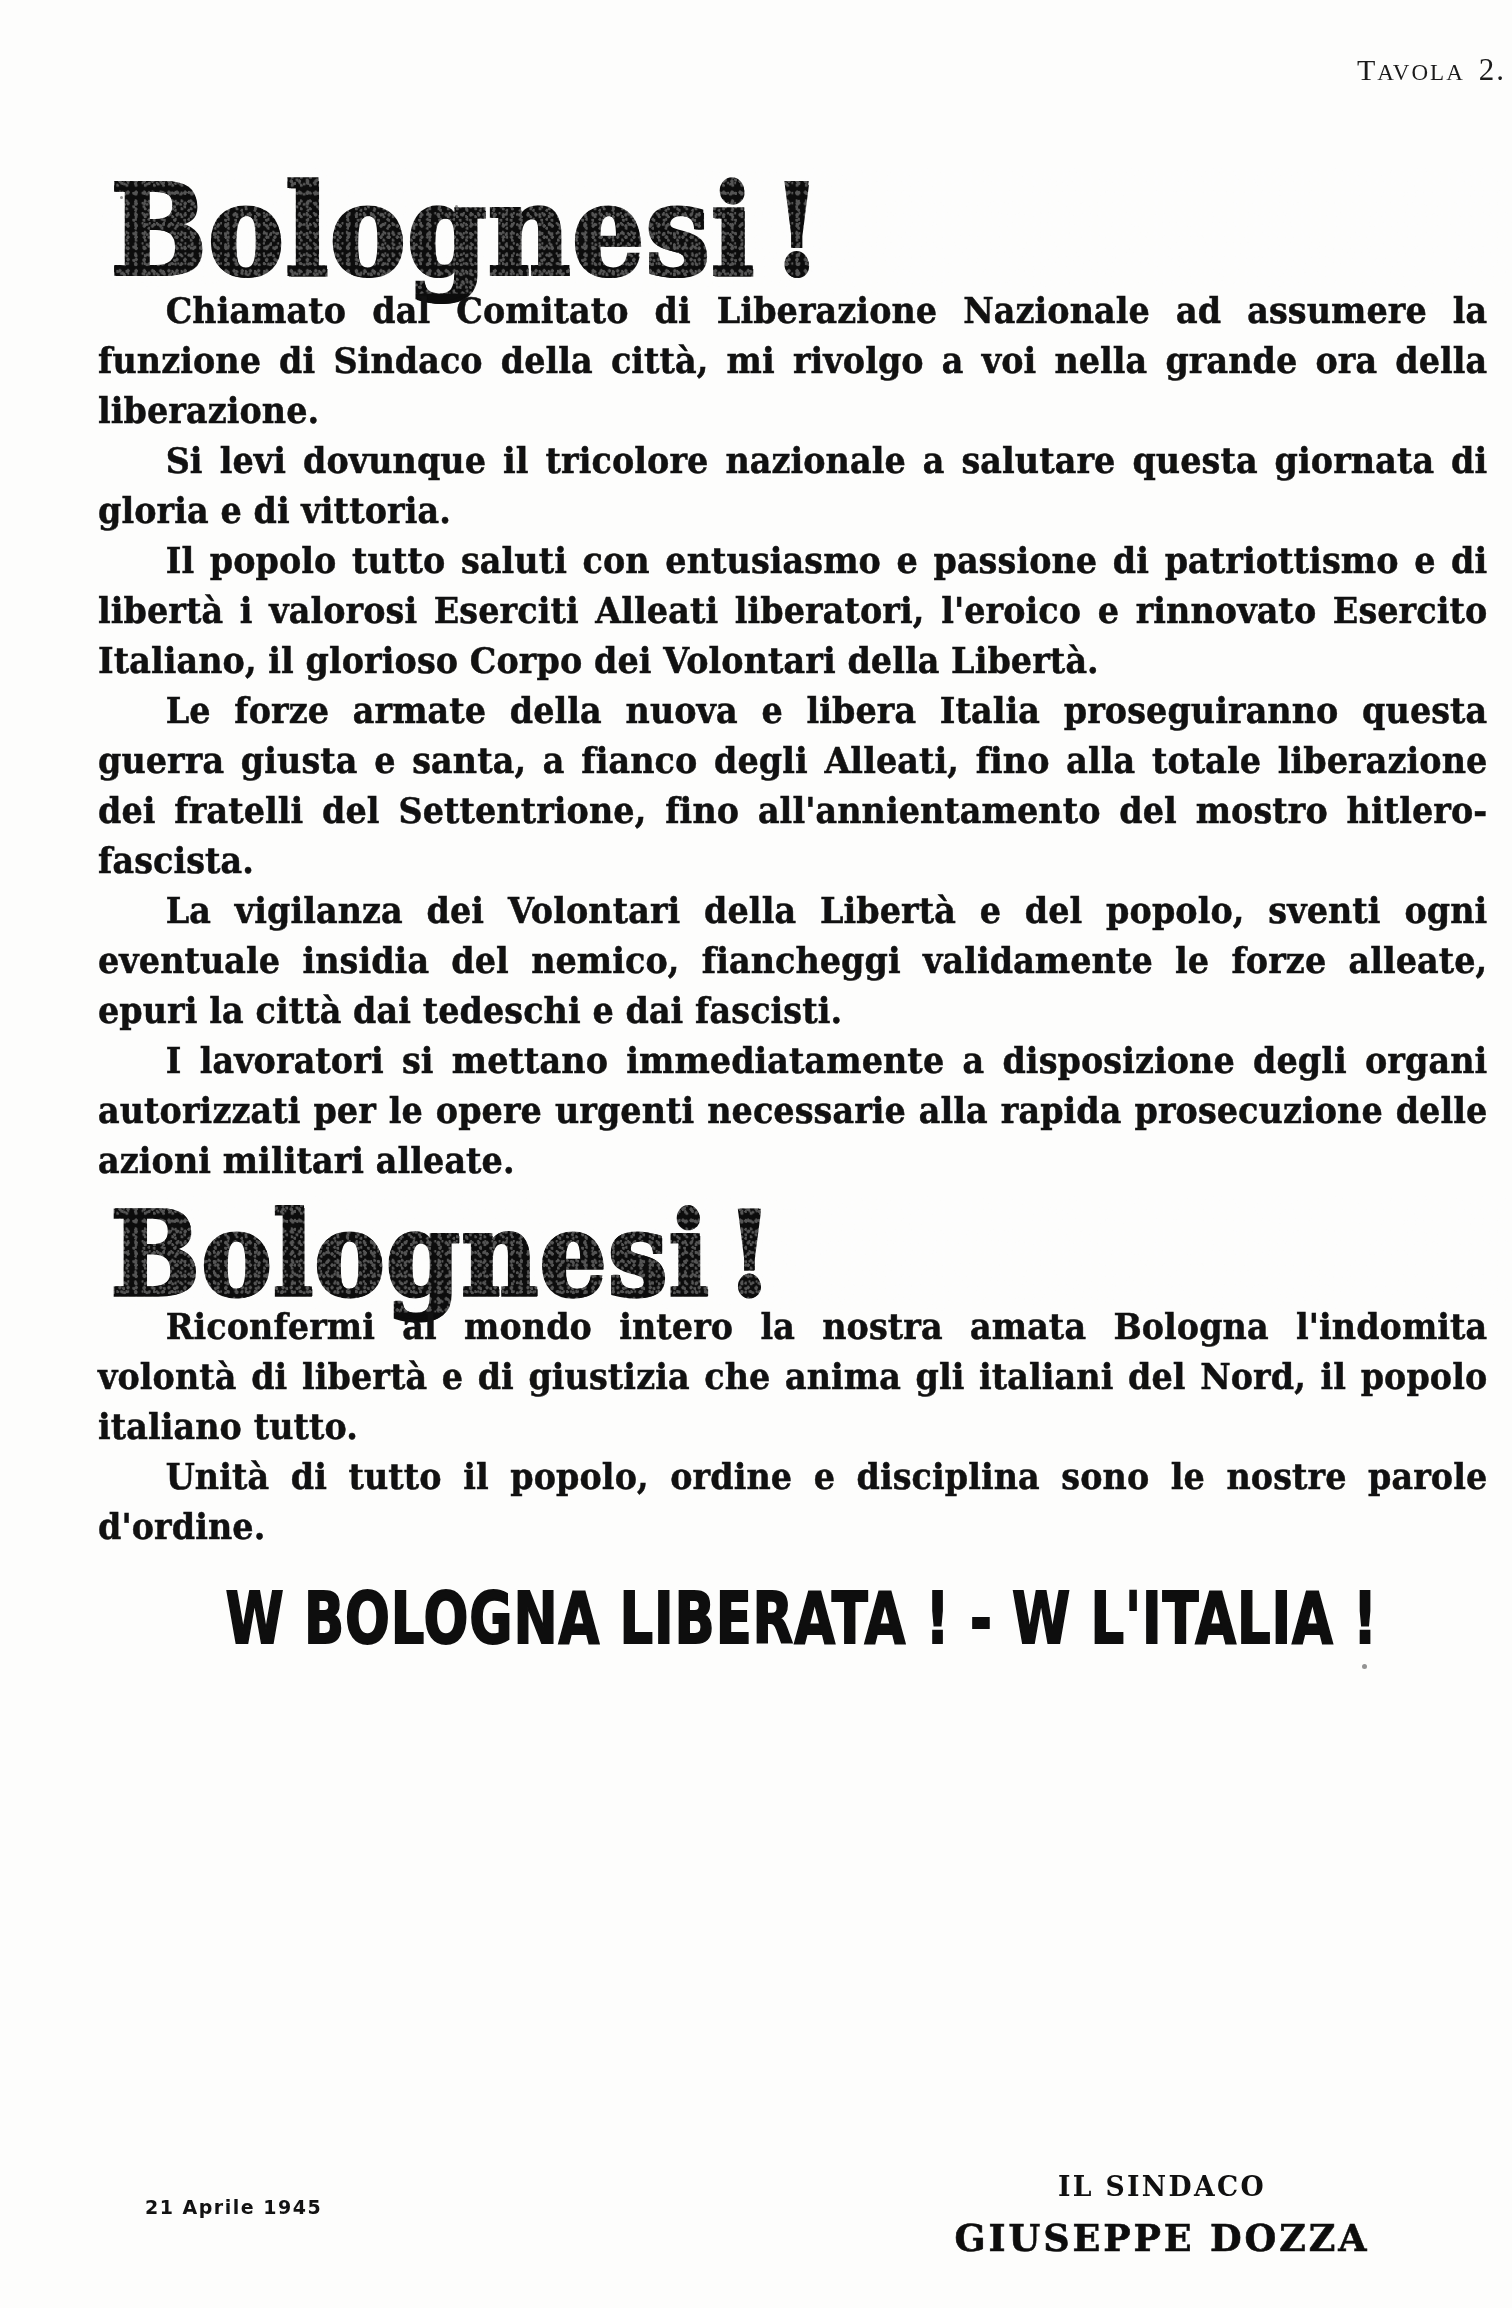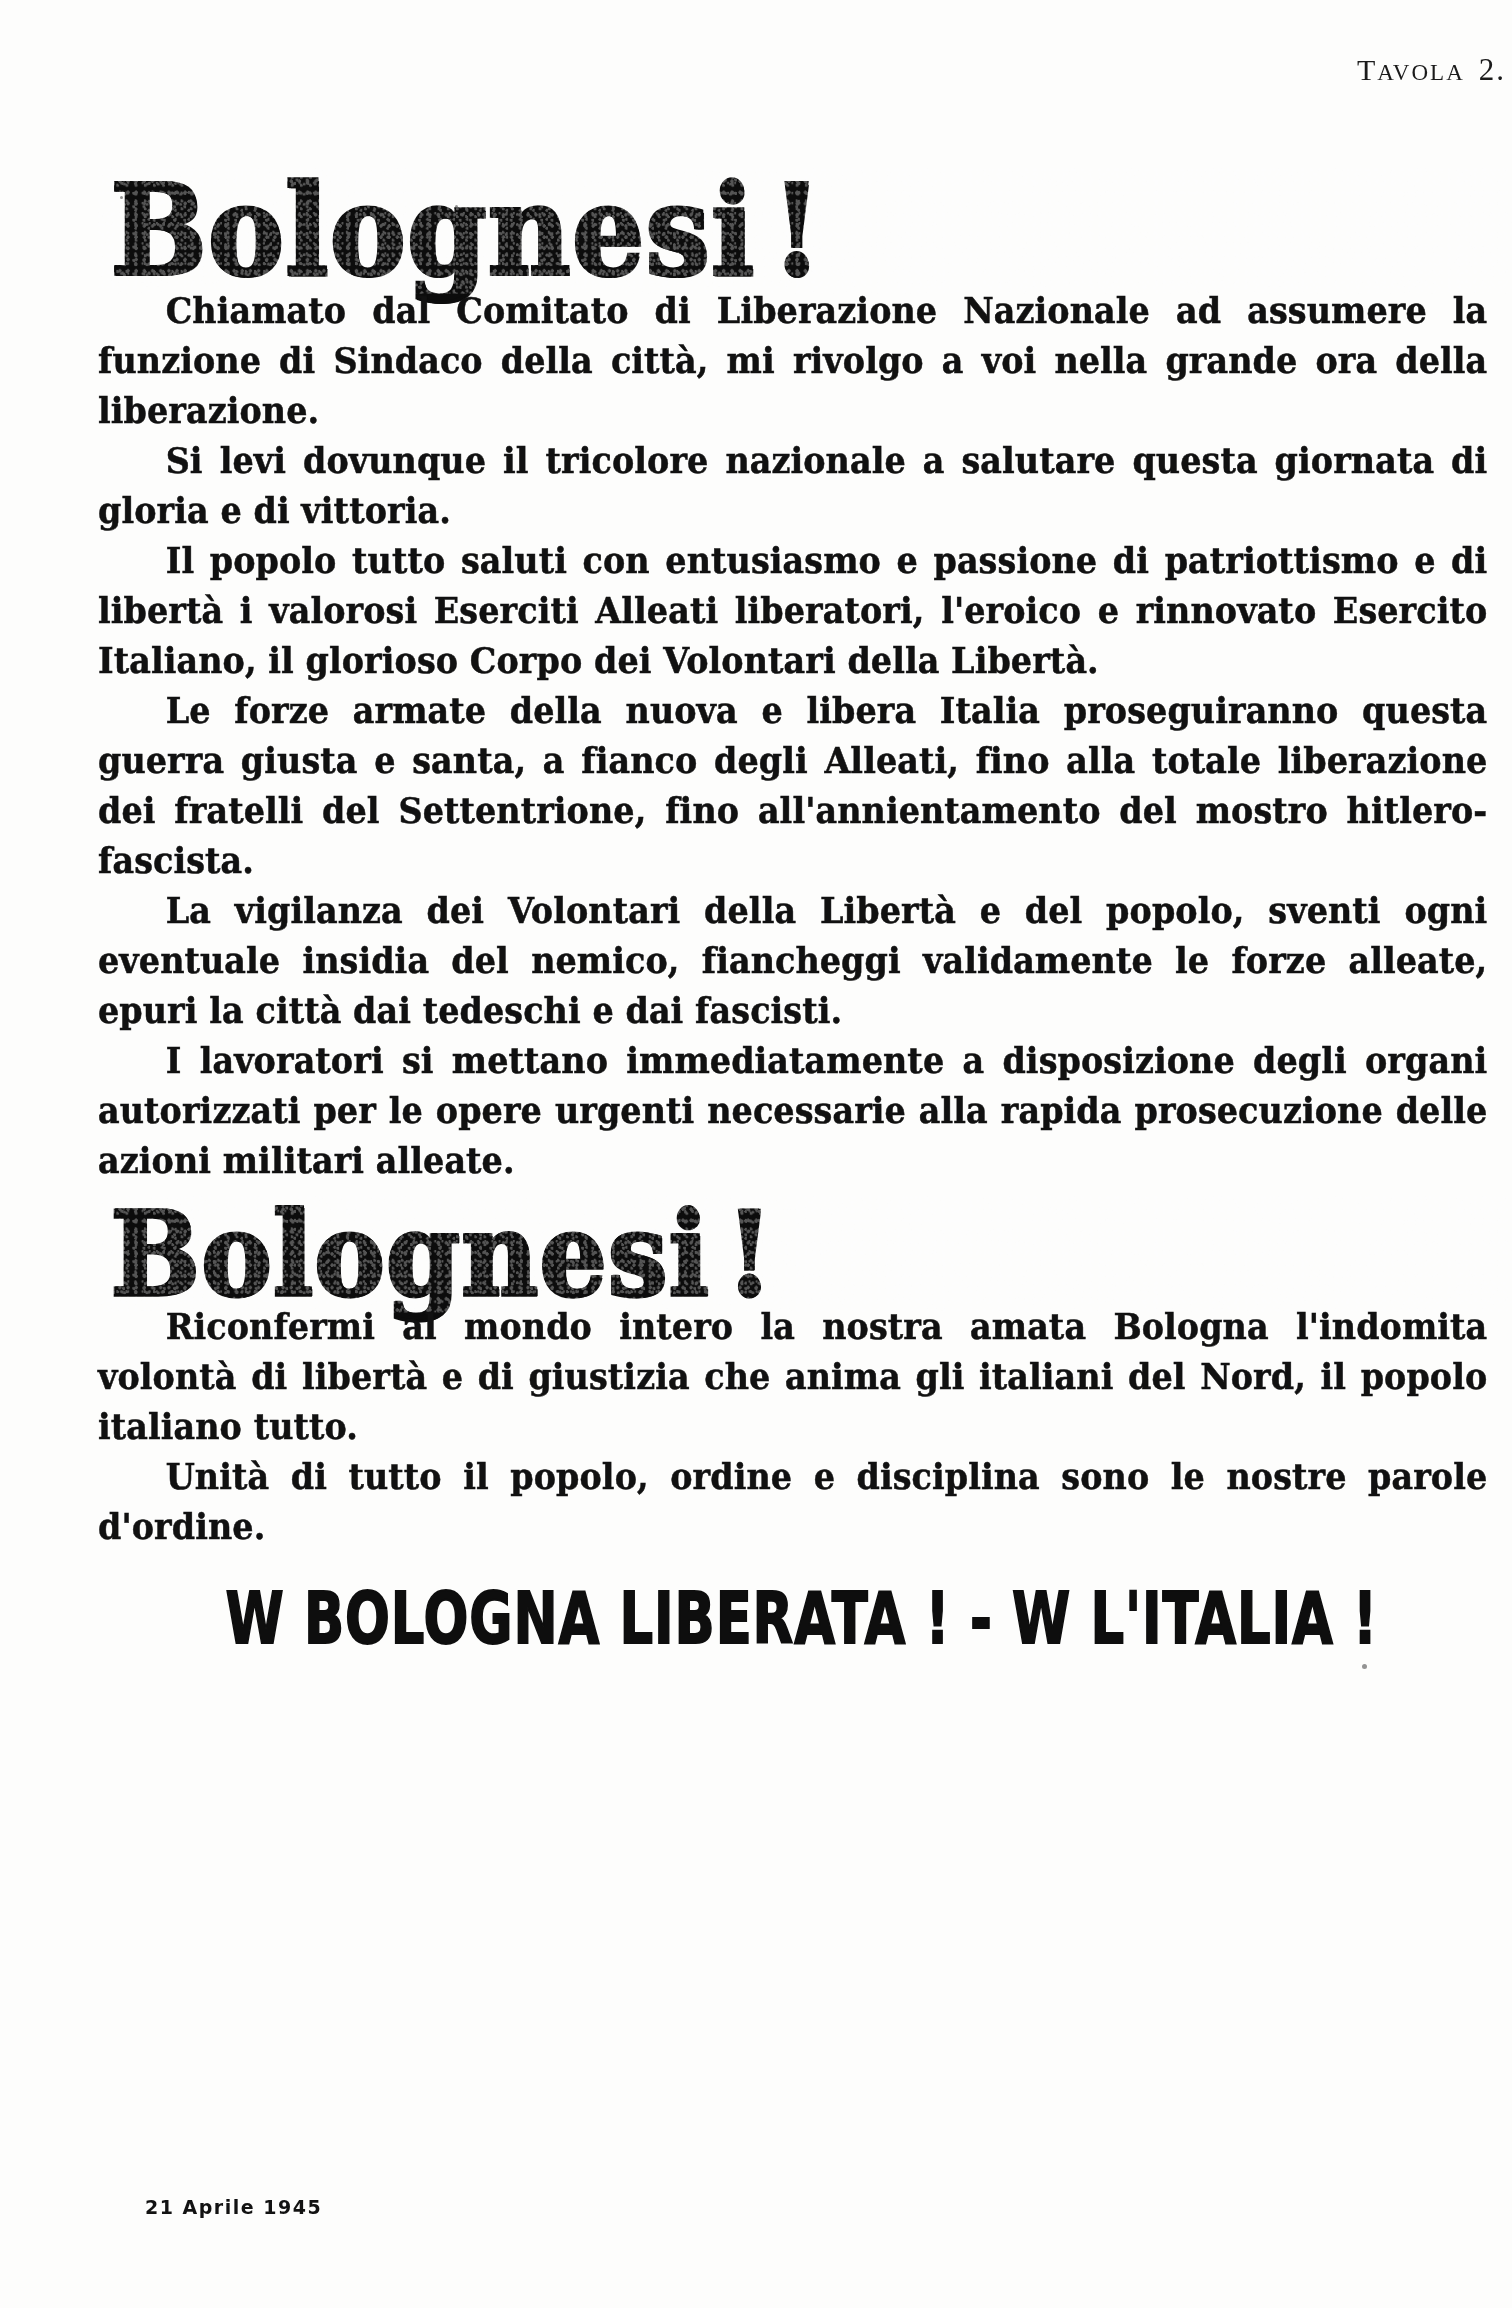--- a/index.html
+++ b/index.html
@@ -231,19 +231,23 @@
     </div>
 
     <div class="slogan">
       <span>W BOLOGNA LIBERATA !</span><span class="dash">-</span><span>W L'ITALIA !</span>
     </div>
 
   </div>
 
   <div class="footer">
     <div class="date-line">21 Aprile 1945</div>
+    <div class="signature">
+      <div class="sign-role">IL SINDACO</div>
+      <div class="sign-name">GIUSEPPE DOZZA</div>
+    </div>
   </div>
 
   <div class="speck" style="left:1362px; top:1664px; width:5px; height:5px;"></div>
   <div class="speck" style="left:120px; top:196px; width:3px; height:3px;"></div>
   <div class="speck" style="left:455px; top:205px; width:3px; height:3px;"></div>
 
 </div>
 
 </body></html>

